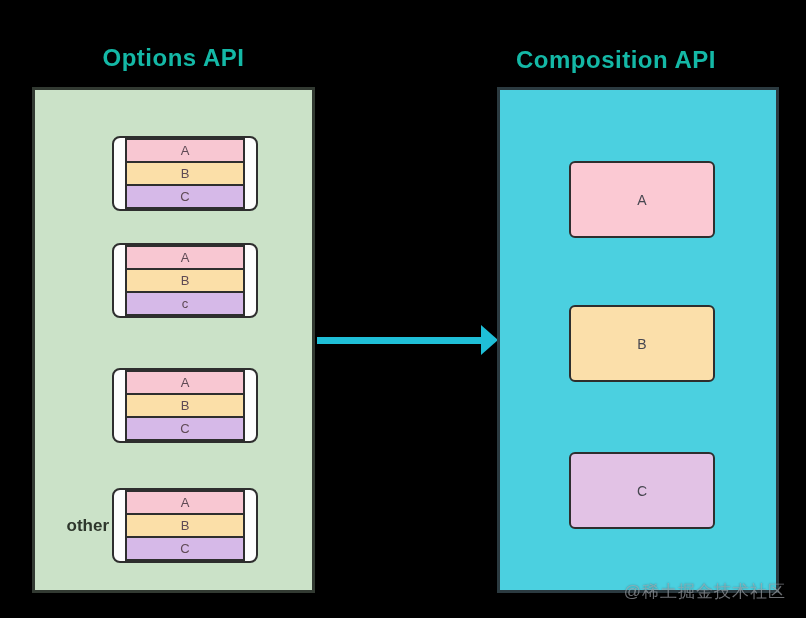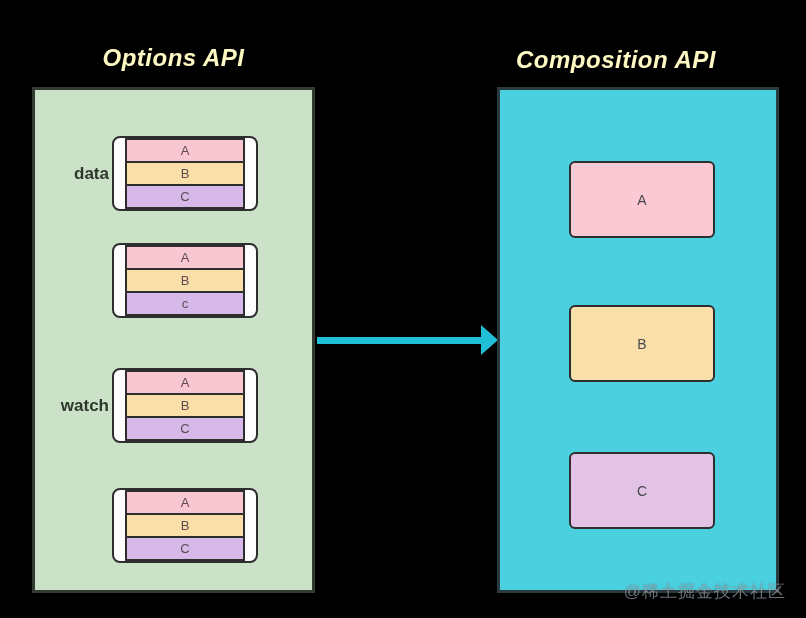--- a/index.html
+++ b/index.html
@@ -3,22 +3,22 @@
 <meta charset="utf-8">
 <style>
   html,body{margin:0;padding:0;}
   body{
     width:806px;height:618px;position:relative;overflow:hidden;
     background:#000;
     font-family:"Liberation Sans", sans-serif;
   }
   .title{
     position:absolute;top:44px;height:30px;
-    color:#fef9c3;font-size:24px;font-weight:bold;
-    text-align:center;letter-spacing:.5px;font-style:italic;
+    color:#14b8a6;font-size:24px;font-weight:bold;
+    text-align:center;letter-spacing:.5px;
   }
   .title-left{left:32px;width:283px;}
   .title-right{left:475px;width:282px;top:46px;}
 
   .panel{position:absolute;top:87px;height:506px;box-sizing:border-box;}
   .panel-options{
     left:32px;width:283px;
     background:#cbe2c8;border:3px solid #323a32;
   }
   .panel-composition{
@@ -79,46 +79,45 @@
 </style>
 </head>
 <body>
 
 <div class="title title-left">Options API</div>
 <div class="title title-right">Composition API</div>
 
 <div class="panel panel-options">
 
   <div class="group" style="top:46px">
-    <div class="group-label">data</div>
     <div class="stack">
       <div class="row row-a">A</div>
       <div class="row row-b">B</div>
       <div class="row row-c">C</div>
     </div>
   </div>
 
   <div class="group" style="top:153px">
     <div class="stack">
       <div class="row row-a">A</div>
       <div class="row row-b">B</div>
       <div class="row row-c">c</div>
     </div>
   </div>
 
   <div class="group" style="top:278px">
-    <div class="group-label">watch</div>
     <div class="stack">
       <div class="row row-a">A</div>
       <div class="row row-b">B</div>
       <div class="row row-c">C</div>
     </div>
   </div>
 
   <div class="group" style="top:398px">
+    <div class="group-label">other</div>
     <div class="stack">
       <div class="row row-a">A</div>
       <div class="row row-b">B</div>
       <div class="row row-c">C</div>
     </div>
   </div>
 
 </div>
 
 <div class="arrow-shaft"></div>

